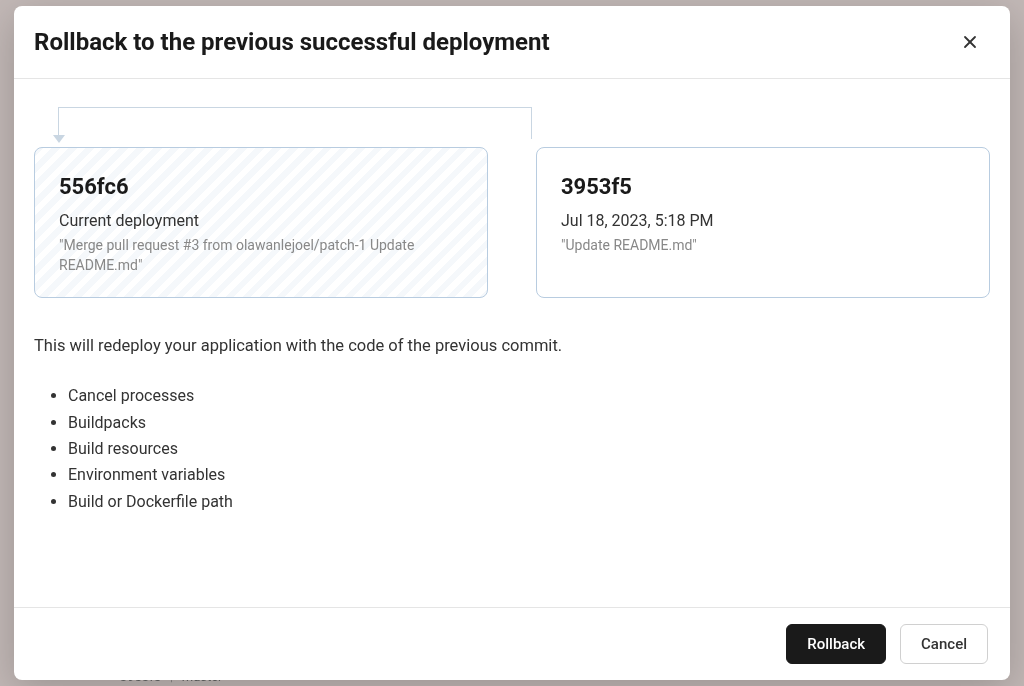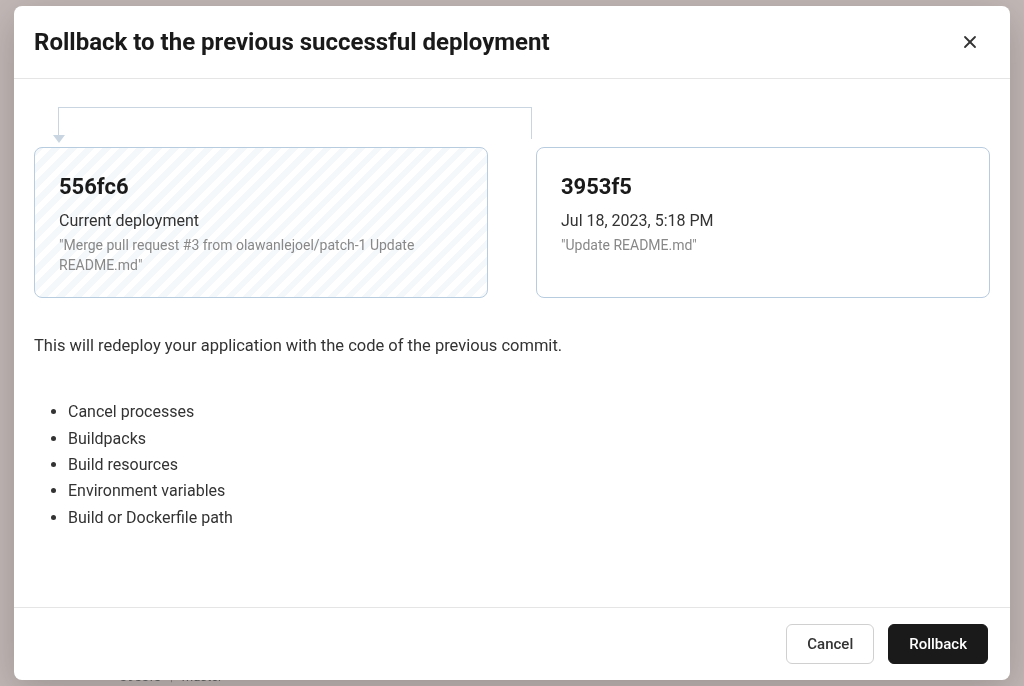--- a/index.html
+++ b/index.html
@@ -134,21 +134,21 @@
       margin-bottom: 6px;
     }
     .card-message {
       font-size: 14px;
       color: #888;
       line-height: 1.4;
     }
     .description {
       font-size: 16.5px;
       color: #333;
-      margin-bottom: 44px;
+      margin-bottom: 28px;
     }
     .remain-title {
       font-size: 16.5px;
       font-weight: 700;
       color: #1a1a1a;
       margin-bottom: 14px;
     }
     .remain-list {
       list-style: disc;
       padding-left: 34px;
@@ -240,17 +240,17 @@
       <li>Cancel processes</li>
       <li>Buildpacks</li>
       <li>Build resources</li>
       <li>Environment variables</li>
       <li>Build or Dockerfile path</li>
     </ul>
 
   </div>
 
   <div class="modal-footer">
+    <button class="btn btn-primary">Rollback</button>
     <button class="btn btn-secondary">Cancel</button>
-    <button class="btn btn-primary">Rollback</button>
   </div>
 
 </div>
 
 </body></html>

